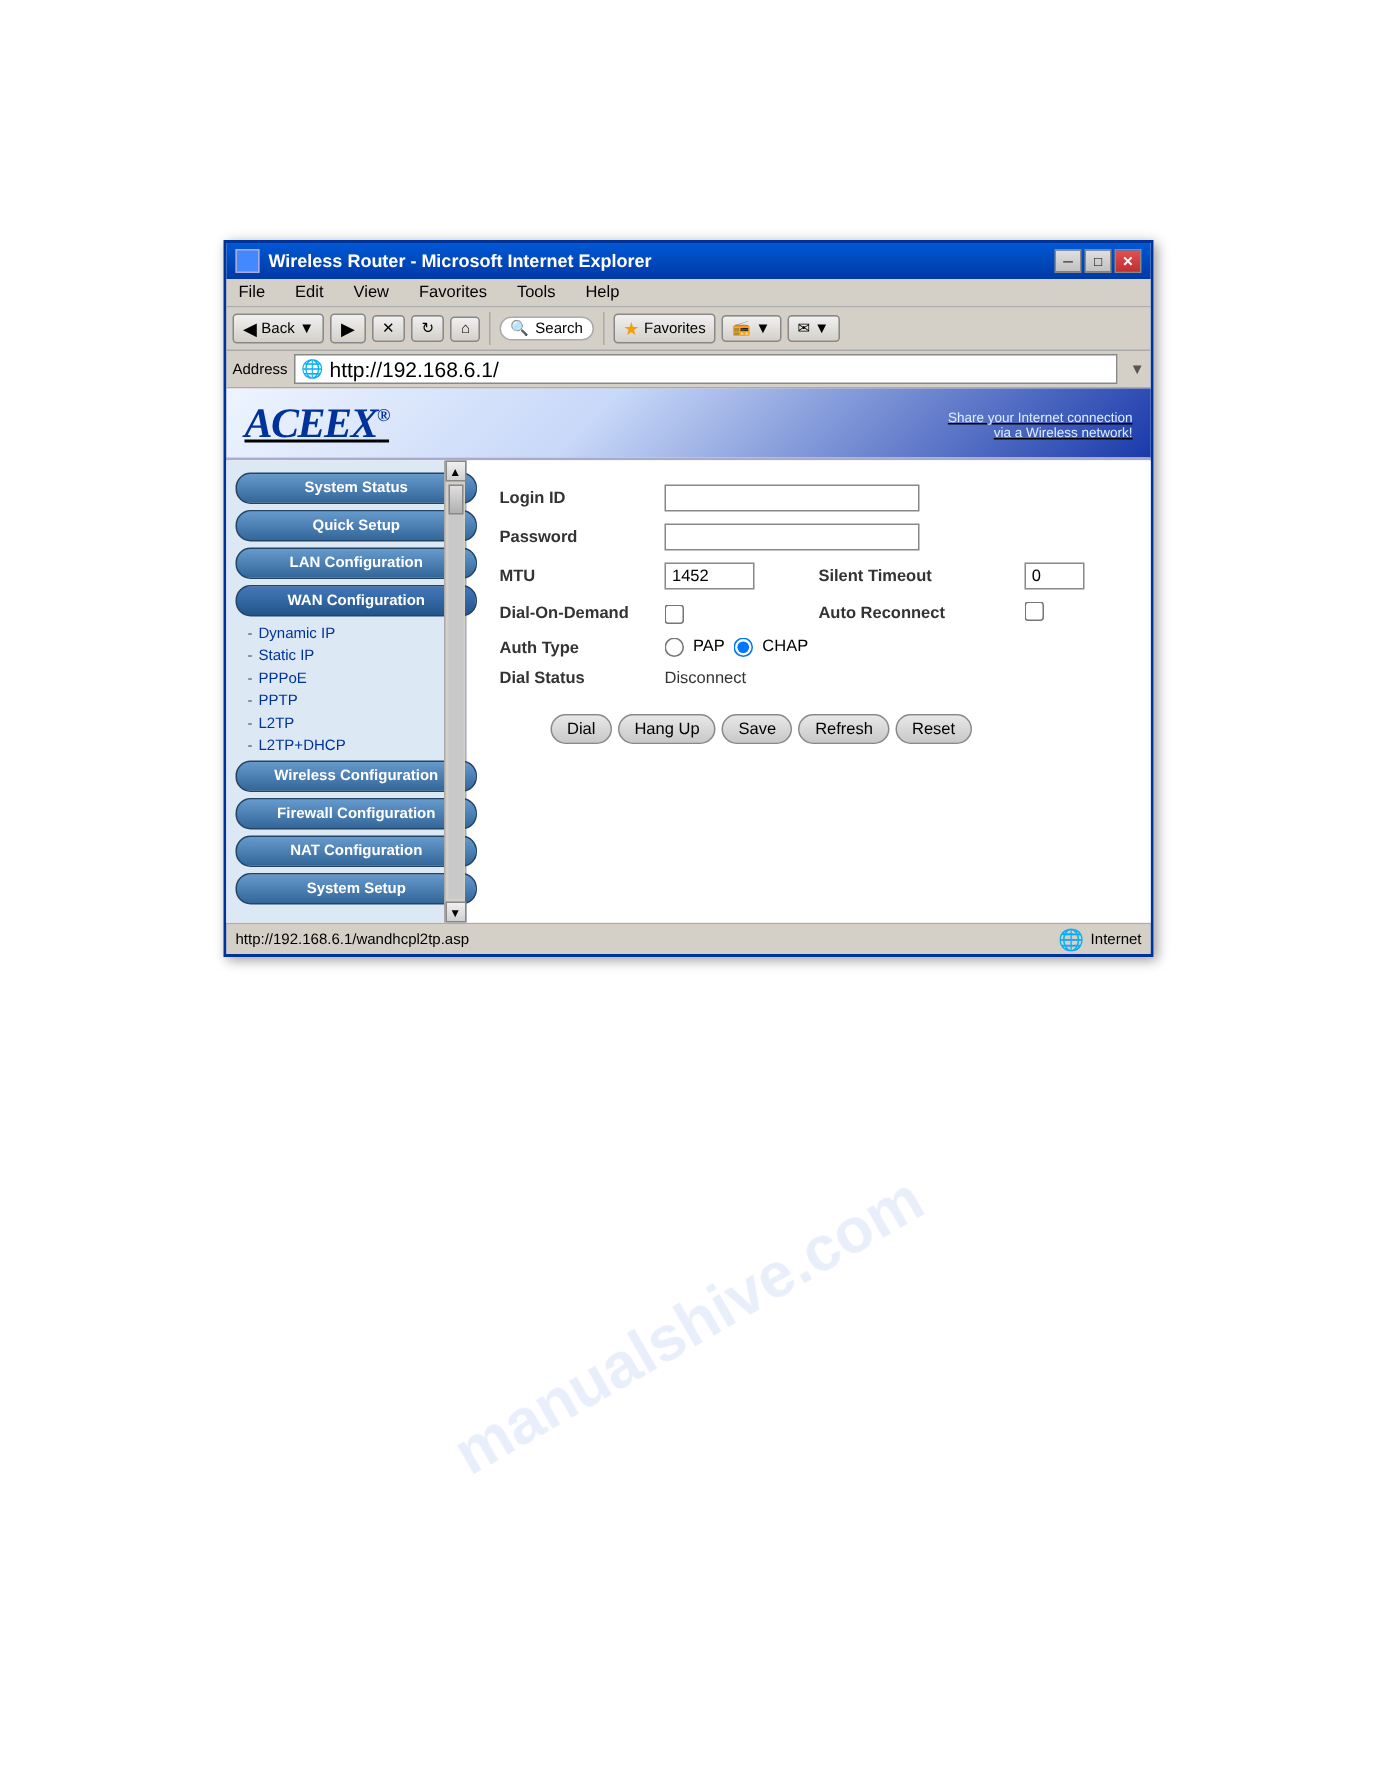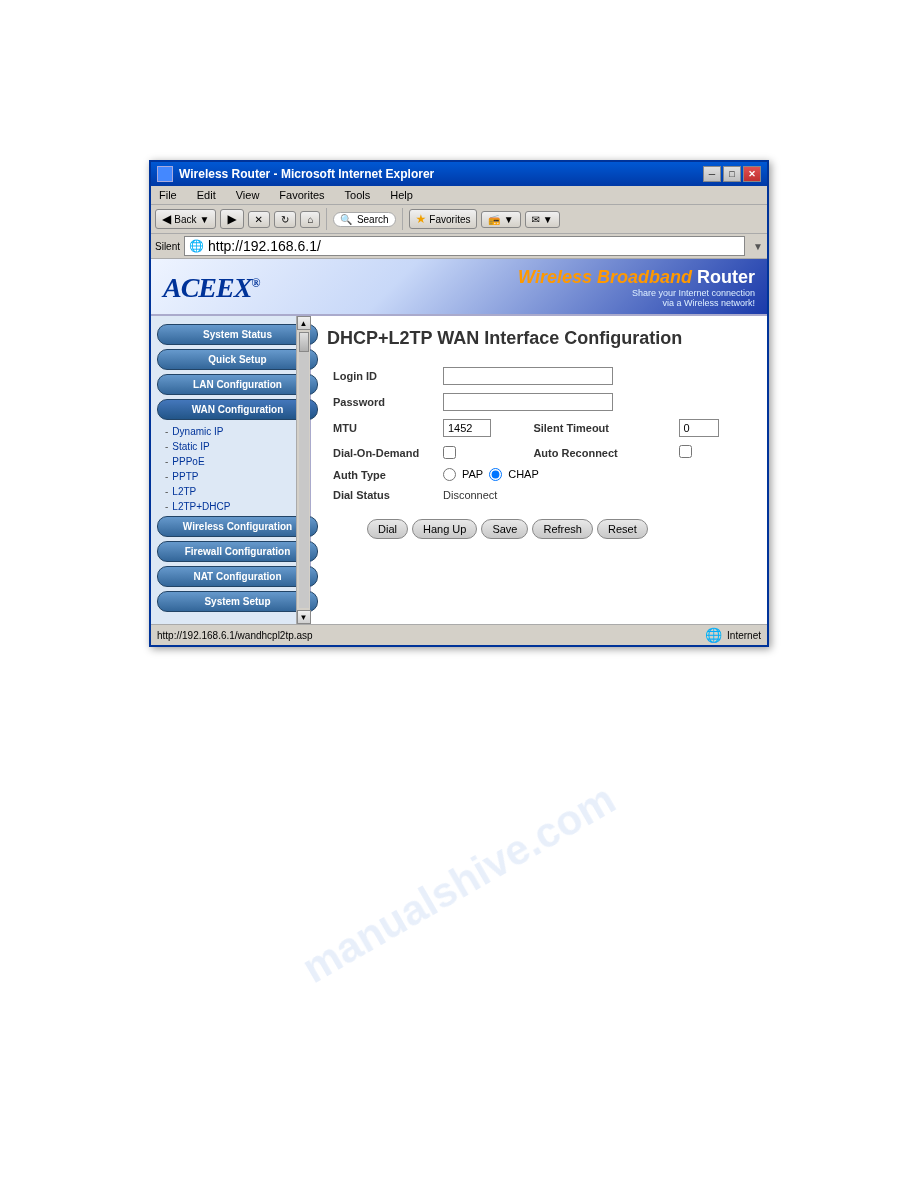--- a/index.html
+++ b/index.html
@@ -263,21 +263,21 @@
       border: 1px solid #888;
       padding: 2px 4px;
       font-size: 11px;
       width: 170px;
       background: #fff;
     }
     .form-input-small {
       border: 1px solid #888;
       padding: 2px 4px;
       font-size: 11px;
-      width: 48px;
+      width: 60px;
       background: #fff;
     }
     .inline-label {
       font-weight: bold;
       color: #333;
       margin-left: 12px;
       white-space: nowrap;
     }
     .inline-input-small {
       border: 1px solid #888;
@@ -358,20 +358,21 @@
       flex-direction: column;
     }
 
     .header-wrapper {
       background: linear-gradient(135deg, #eef4ff 0%, #c8d8f8 40%, #1a3aaa 100%);
       display: flex;
       align-items: center;
       justify-content: space-between;
       padding: 8px 12px 6px 12px;
       border-bottom: 2px solid #aac;
+      text-decoration: underline;
     }
     .logo-text {
       font-size: 28px;
       font-weight: 900;
       color: #003399;
       font-family: Georgia, serif;
       font-style: italic;
       letter-spacing: -1px;
     }
     .logo-r { font-size: 12px; vertical-align: super; font-style: normal; }
@@ -441,38 +442,35 @@
     <div class="toolbar-separator"></div>
     <div class="favorites-btn">
       <span class="star-icon">★</span>
       <span>Favorites</span>
     </div>
     <button class="tb-nav-btn">📻 ▼</button>
     <button class="tb-nav-btn">✉ ▼</button>
   </div>
 
   <div class="address-bar">
-    <span class="address-label">Silent</span>
+    <span class="address-label">Address</span>
     <div class="address-input" style="flex:1; display:flex; align-items:center; gap:4px; background:#fff; border:1px solid #888; padding:1px 4px;">
       <span class="address-globe">🌐</span>
       <span style="font-size:14px;">http://192.168.6.1/</span>
     </div>
     <span class="address-dropdown">▼</span>
   </div>
 
   <div class="page-wrapper">
 
     <div class="header-wrapper">
       <div class="logo-text">
         <span>ACEEX</span><span class="logo-r">®</span>
       </div>
       <div class="header-product">
-        <div class="product-name">
-          <em>Wireless </em><em>Broadband </em><strong>Router</strong>
-        </div>
         <div class="product-tagline">Share your Internet connection</div>
         <div class="product-tagline">via a Wireless network!</div>
       </div>
     </div>
 
     <div class="page-content">
 
       <div class="sidebar">
         <div class="nav-btn">System Status</div>
         <div class="nav-btn">Quick Setup</div>
@@ -512,21 +510,20 @@
         <div class="sidebar-scroll">
           <div class="scroll-arrow">▲</div>
           <div class="scroll-track">
             <div class="scroll-thumb"></div>
           </div>
           <div class="scroll-arrow">▼</div>
         </div>
       </div>
 
       <div class="main-content">
-        <div class="page-title">DHCP+L2TP WAN Interface Configuration</div>
 
         <table class="form-table">
           <tbody>
               <tr>
             <td class="form-label">Login ID</td>
             <td colspan="3">
               <input type="text" class="form-input" value="" style="">
             </td>
           </tr>
           <tr>

